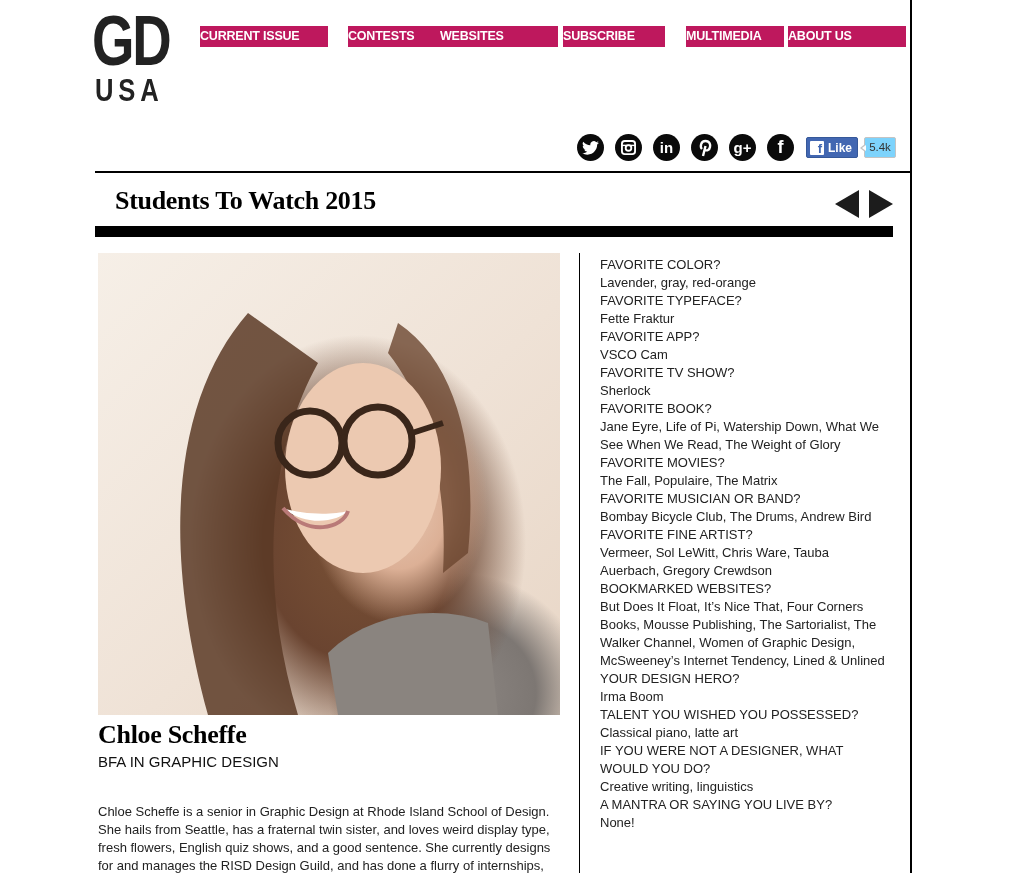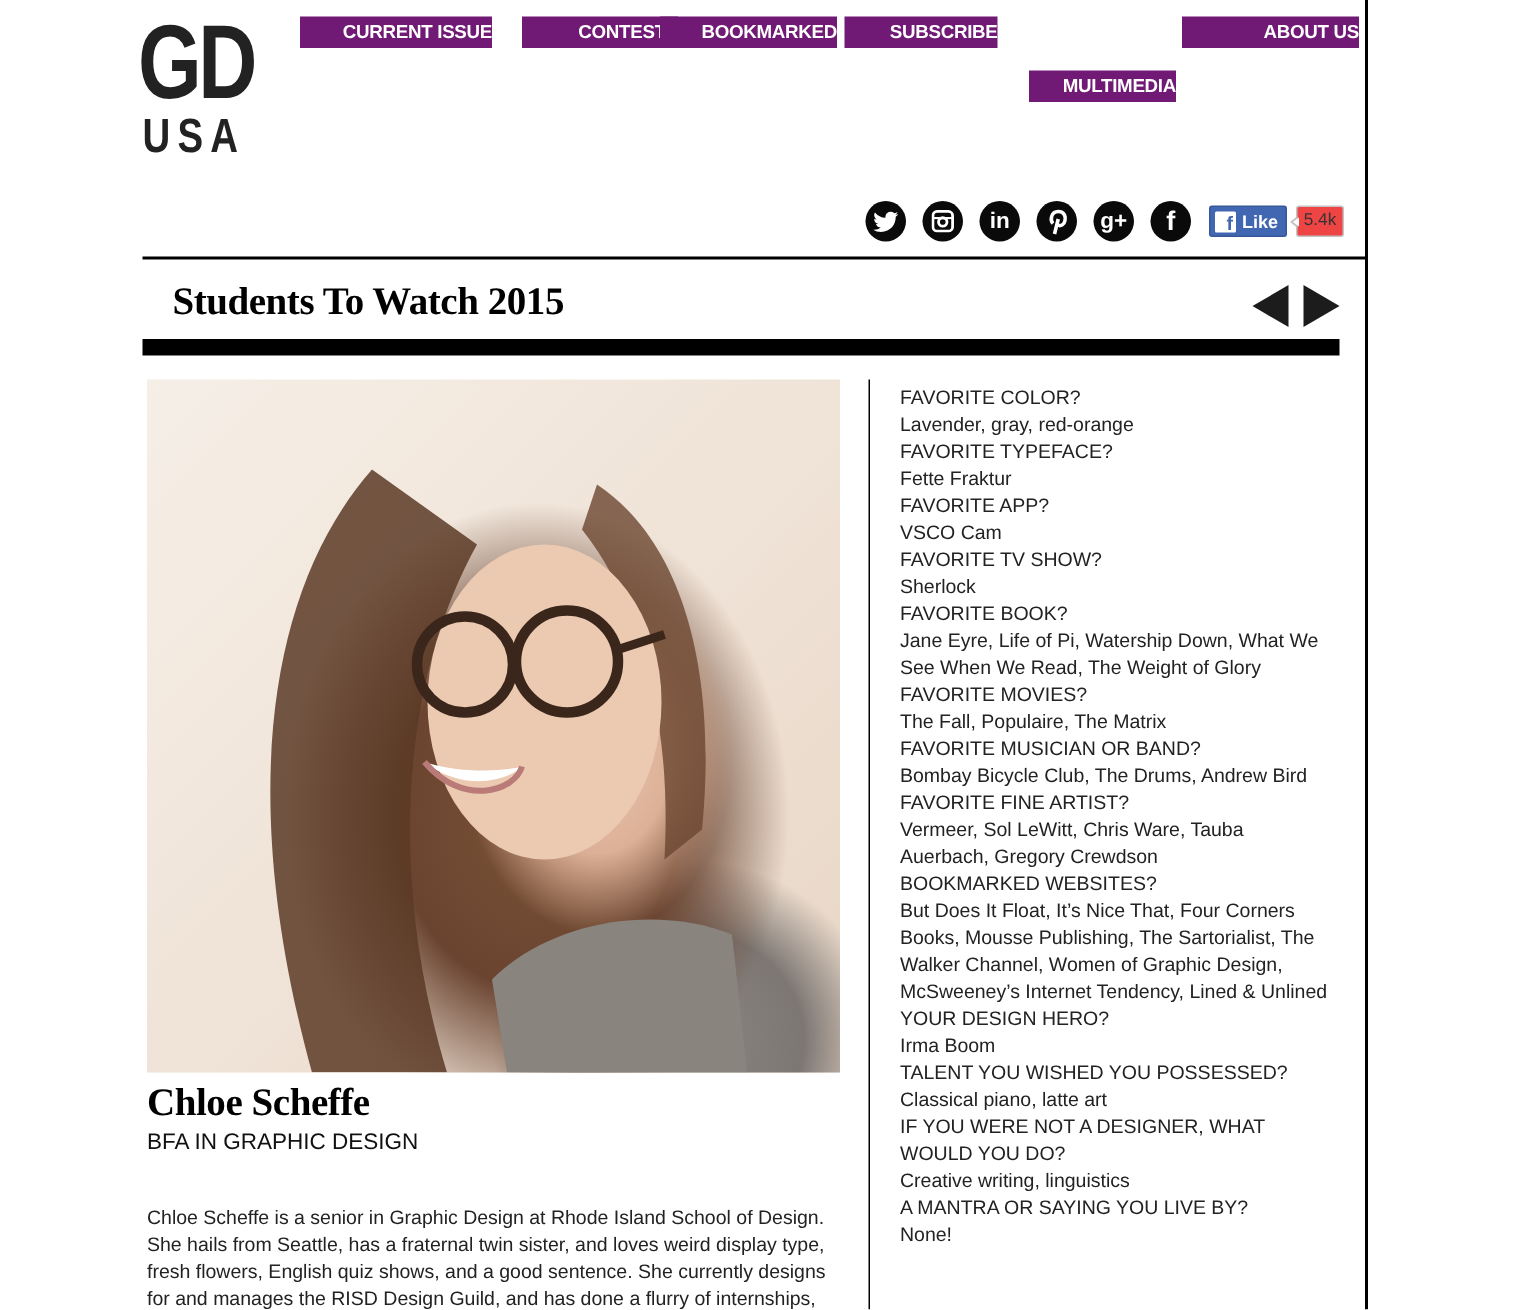--- a/index.html
+++ b/index.html
@@ -6,29 +6,29 @@
     html, body { width: 1016px; height: 873px; overflow: hidden; background: #ffffff; }
     body { position: relative; font-family: "Liberation Sans", sans-serif; color: #111; }
 
     .right-border { position: absolute; left: 910px; top: 0; width: 2px; height: 873px; background: #000; }
 
     .logo { position: absolute; left: 92px; top: 12px; width: 84px; height: 96px; }
     .logo .gd { position: absolute; left: 0; top: -6px; font-family: "Liberation Sans", sans-serif; font-weight: bold; font-size: 70px; letter-spacing: -3px; color: #222; transform: scaleX(0.78); transform-origin: left top; line-height: 1; }
     .logo .usa { position: absolute; left: 3px; top: 62px; font-family: "Liberation Sans", sans-serif; font-weight: bold; font-size: 32px; letter-spacing: 6px; color: #222; transform: scaleX(0.8); transform-origin: left top; line-height: 1; }
 
     .nav { position: absolute; top: 10px; left: 200px; height: 21px; }
-    .nav-btn { position: absolute; top: 1px; height: 21px; background: #701a75; color: #fff; font-weight: bold; font-size: 12.5px; text-align: right; line-height: 20px; letter-spacing: -0.2px; cursor: pointer; }
+    .nav-btn { position: absolute; top: 16px; height: 21px; background: #be185d; color: #fff; font-weight: bold; font-size: 12.5px; text-align: left; line-height: 20px; letter-spacing: -0.2px; cursor: pointer; }
 
     .social { position: absolute; top: 134px; left: 577px; height: 28px; }
     .soc { position: absolute; top: 0; width: 27px; height: 27px; border-radius: 50%; background: #0a0a0a; color: #fff; display: flex; align-items: center; justify-content: center; font-weight: bold; cursor: pointer; text-align: center; }
     .soc svg { display: block; }
 
     .fb-like { position: absolute; left: 806px; top: 137px; width: 52px; height: 21px; background: #4267b2; border: 1px solid #365899; border-radius: 2px; color: #fff; font-weight: bold; font-size: 12px; display: flex; align-items: center; padding-left: 3px; cursor: pointer; }
     .fb-like .f { width: 14px; height: 14px; background: #fff; color: #4267b2; font-size: 13px; line-height: 15px; text-align: right; padding-right: 2px; border-radius: 1px; margin-right: 4px; font-weight: bold; }
-    .fb-count { position: absolute; left: 864px; top: 137px; width: 32px; height: 21px; border: 1px solid #c4c4c4; border-radius: 2px; background: #ef4444; color: #333; font-size: 11.5px; line-height: 19px; text-align: center; }
+    .fb-count { position: absolute; left: 864px; top: 137px; width: 32px; height: 21px; border: 1px solid #c4c4c4; border-radius: 2px; background: #7dd3fc; color: #333; font-size: 11.5px; line-height: 19px; text-align: center; }
     .fb-count:before { content: ""; position: absolute; left: -5px; top: 6px; border-top: 4px solid transparent; border-bottom: 4px solid transparent; border-right: 5px solid #c4c4c4; }
     .fb-count:after { content: ""; position: absolute; left: -3px; top: 7px; border-top: 3px solid transparent; border-bottom: 3px solid transparent; border-right: 4px solid #fff; }
 
     .top-rule { position: absolute; left: 95px; top: 171px; width: 816px; height: 2px; background: #000; }
 
     .section-title { position: absolute; left: 95px; top: 186px; font-family: Liberation Serif, serif; font-size: 26px; color: #000; letter-spacing: -0.3px; margin-left: 20px; }
 
     .arrows { position: absolute; left: 835px; top: 190px; width: 60px; height: 30px; }
     .arrow { position: absolute; top: 0; width: 0; height: 0; border-top: 14px solid transparent; border-bottom: 14px solid transparent; cursor: pointer; }
     .arrow.prev { left: 0; border-right: 24px solid #1c1c1c; }
@@ -59,23 +59,23 @@
 <div class="right-border"></div>
 
 <div class="logo">
   <div class="gd">GD</div>
   <div class="usa">USA</div>
 </div>
 
 <div class="nav">
   <div class="nav-btn" style="left:0;width:128px;">CURRENT ISSUE</div>
   <div class="nav-btn" style="left:132px;width:104px;margin-left:16px;">CONTESTS</div>
-  <div class="nav-btn" style="left:240px;width:118px;">BOOKMARKED</div>
+  <div class="nav-btn" style="left:240px;width:118px;">WEBSITES</div>
   <div class="nav-btn" style="left:363px;width:102px;">SUBSCRIBE</div>
-  <div class="nav-btn" style="left:486px;width:98px;margin-top:36px;">MULTIMEDIA</div>
+  <div class="nav-btn" style="left:486px;width:98px;">MULTIMEDIA</div>
   <div class="nav-btn" style="left:588px;width:118px;">ABOUT US</div>
 </div>
 
 <div class="social">
   <div class="soc" style="left:0;">
     <svg width="17" height="14" viewBox="0 0 24 20">
         <path fill="#fff" d="M24 2.4a9.8 9.8 0 0 1-2.8.8A4.9 4.9 0 0 0 23.3.5a9.9 9.9 0 0 1-3.1 1.2A4.9 4.9 0 0 0 11.8 6 14 14 0 0 1 1.7.9a4.9 4.9 0 0 0 1.5 6.6 4.9 4.9 0 0 1-2.2-.6 4.9 4.9 0 0 0 3.9 4.9 4.9 4.9 0 0 1-2.2.1 4.9 4.9 0 0 0 4.6 3.4A9.9 9.9 0 0 1 0 17.3 14 14 0 0 0 7.5 19.5c9.1 0 14-7.5 14-14v-.6A10 10 0 0 0 24 2.4z"></path>
       </svg>
   </div>
   <div class="soc" style="left:38px;">

